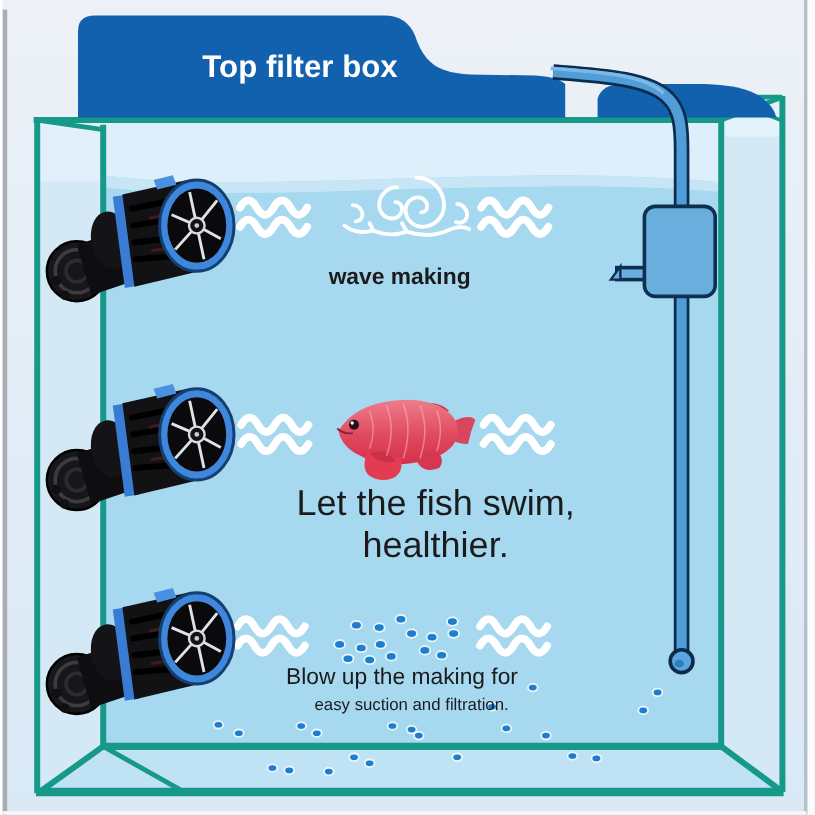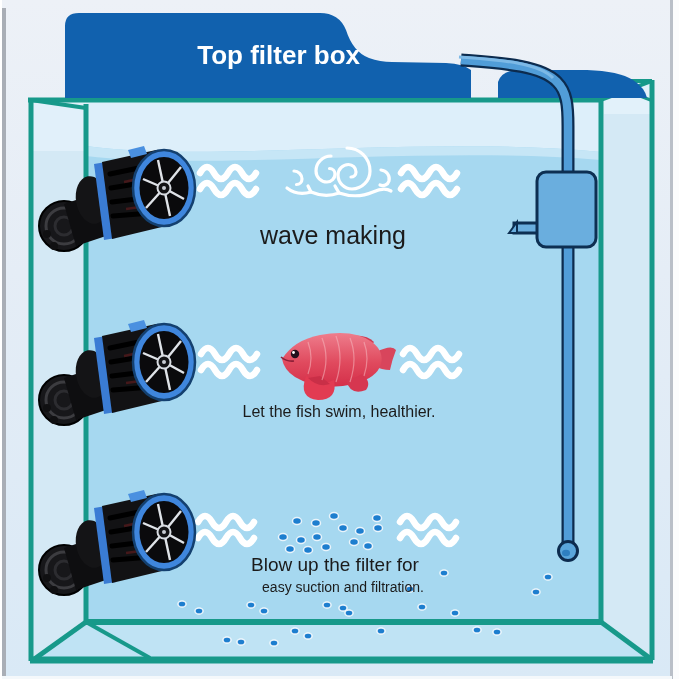--- a/index.html
+++ b/index.html
@@ -3,25 +3,25 @@
 <meta charset="utf-8">
 <style>
   html,body{margin:0;padding:0;background:#fff;}
   .stage{
     position:relative;width:679px;height:679px;overflow:hidden;
     background:linear-gradient(180deg,#edf1f7 0%,#e5edf6 40%,#d9e9f6 100%);
     font-family:"Liberation Sans", sans-serif;
   }
   .scene{position:absolute;left:0;top:0;}
   .caption{position:absolute;color:#1b1b1b;text-align:center;line-height:1.15;}
-  .cap-wave{left:233px;top:221px;width:200px;font-size:25px;}
-  .cap-fish{left:189px;top:403px;width:300px;font-size:16px;text-align:center;}
+  .cap-wave{left:233px;top:221px;width:200px;font-size:19px;font-weight:bold;}
+  .cap-fish{left:213px;top:403px;width:300px;font-size:30px;text-align:center;}
   .cap-g1{left:235px;top:554px;width:200px;font-size:19px;}
   .cap-g2{left:233px;top:579px;width:220px;font-size:14px;}
-  .filter-label{left:140px;top:41px;width:220px;font-size:26px;font-weight:bold;color:#fff;text-align:right;}
+  .filter-label{left:140px;top:41px;width:220px;font-size:26px;font-weight:bold;color:#fff;}
   
   .frame-line{stroke:var(--frame,#17998a);fill:none;}
   .water-fill{fill:var(--water,#a6d8f0);}
   .above-fill{fill:var(--above-water,#ddeffa);}
   .side-fill{fill:var(--side-glass,#d4e9f5);}
   .floor-fill{fill:var(--floor,#bfe3f4);}
   .filter-fill{fill:var(--filter-blue,#1161ae);}
   .ctrl-fill{fill:var(--controller,#6aaede);stroke:#0d2f52;stroke-width:3;}
   .tube-out{stroke:#0c2b4e;stroke-width:13;fill:none;}
   .tube-core{stroke:var(--tube,#519dd8);stroke-width:8.5;fill:none;}
@@ -211,16 +211,16 @@
   <rect x="2" y="8" width="4" height="671" fill="#a9aeb6"></rect>
   <rect x="0" y="0" width="2" height="679" fill="#ffffff"></rect>
   <rect x="670" y="0" width="3" height="679" fill="#b9bfc8"></rect>
   <rect x="673" y="0" width="6" height="679" fill="#fbfcfd"></rect>
   <rect x="2" y="676" width="670" height="3" fill="#f4f8fb"></rect>
 </svg>
 
 <div class="caption filter-label">Top filter box</div>
 <div class="caption cap-wave">wave making</div>
 <div class="caption cap-fish">Let the fish swim, healthier.</div>
-<div class="caption cap-g1">Blow up the filter for</div>
+<div class="caption cap-g1">Blow up the making for</div>
 <div class="caption cap-g2">easy suction and filtration.</div>
 
 </div>
 
 </body></html>

